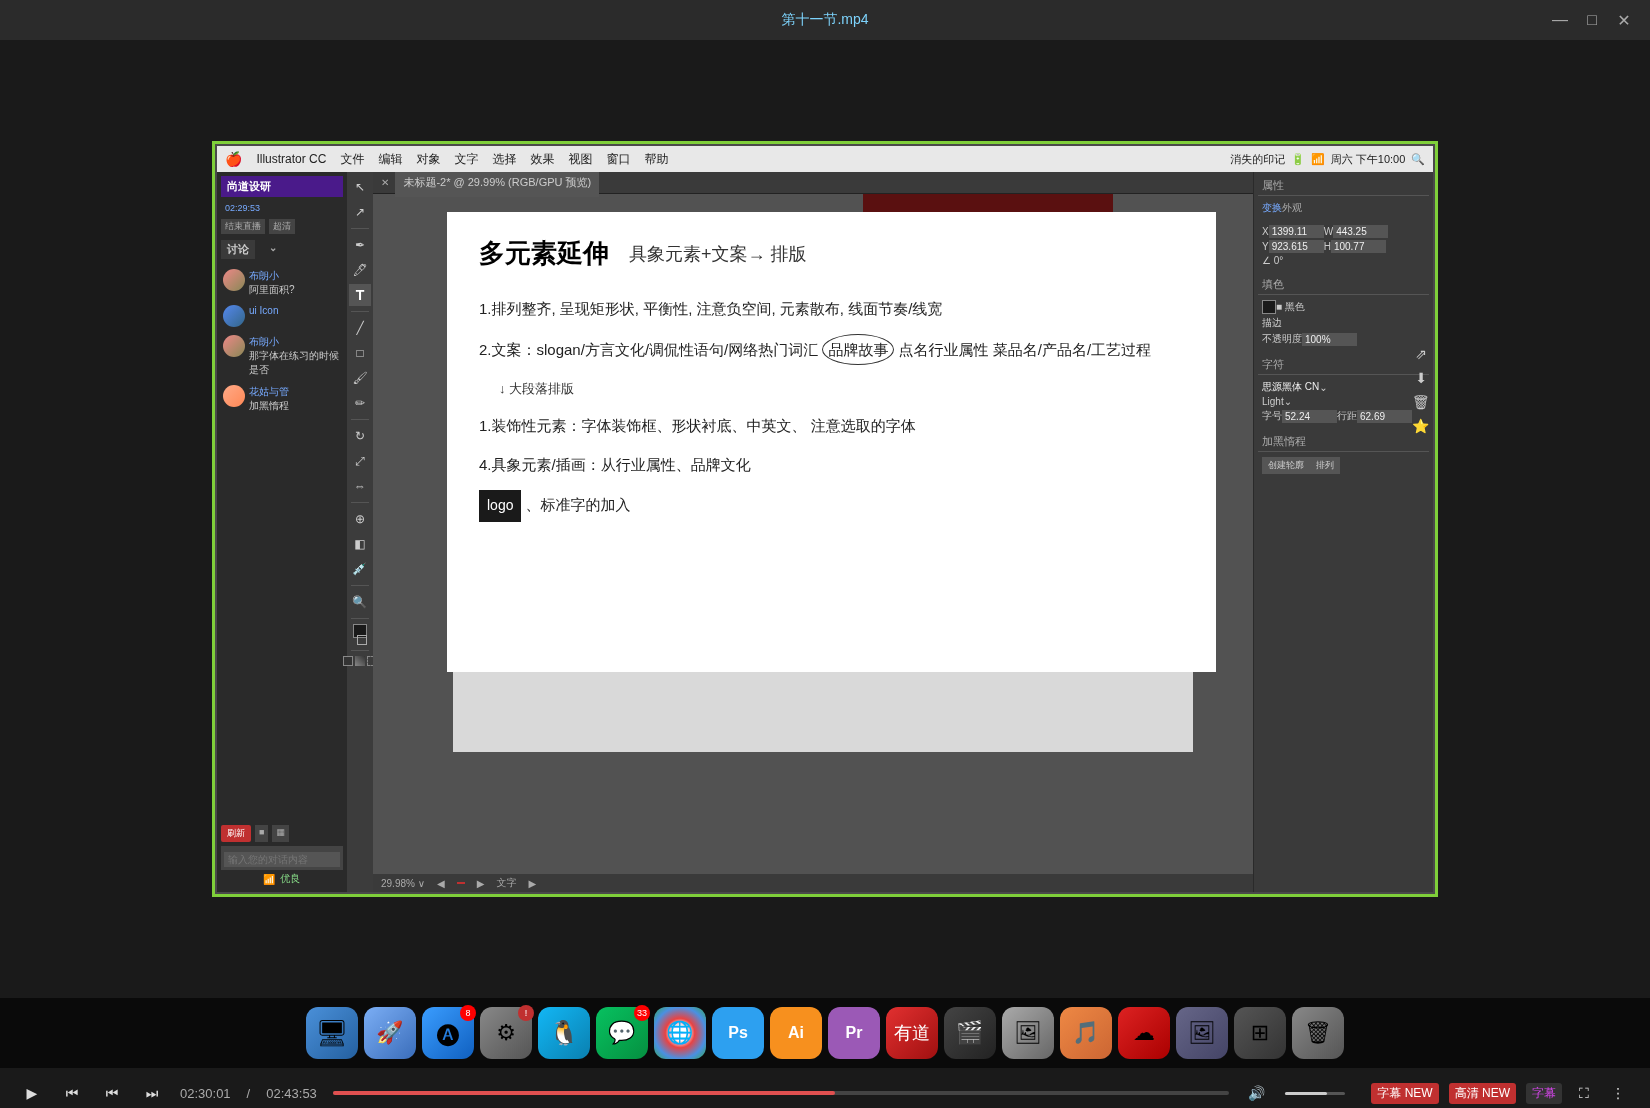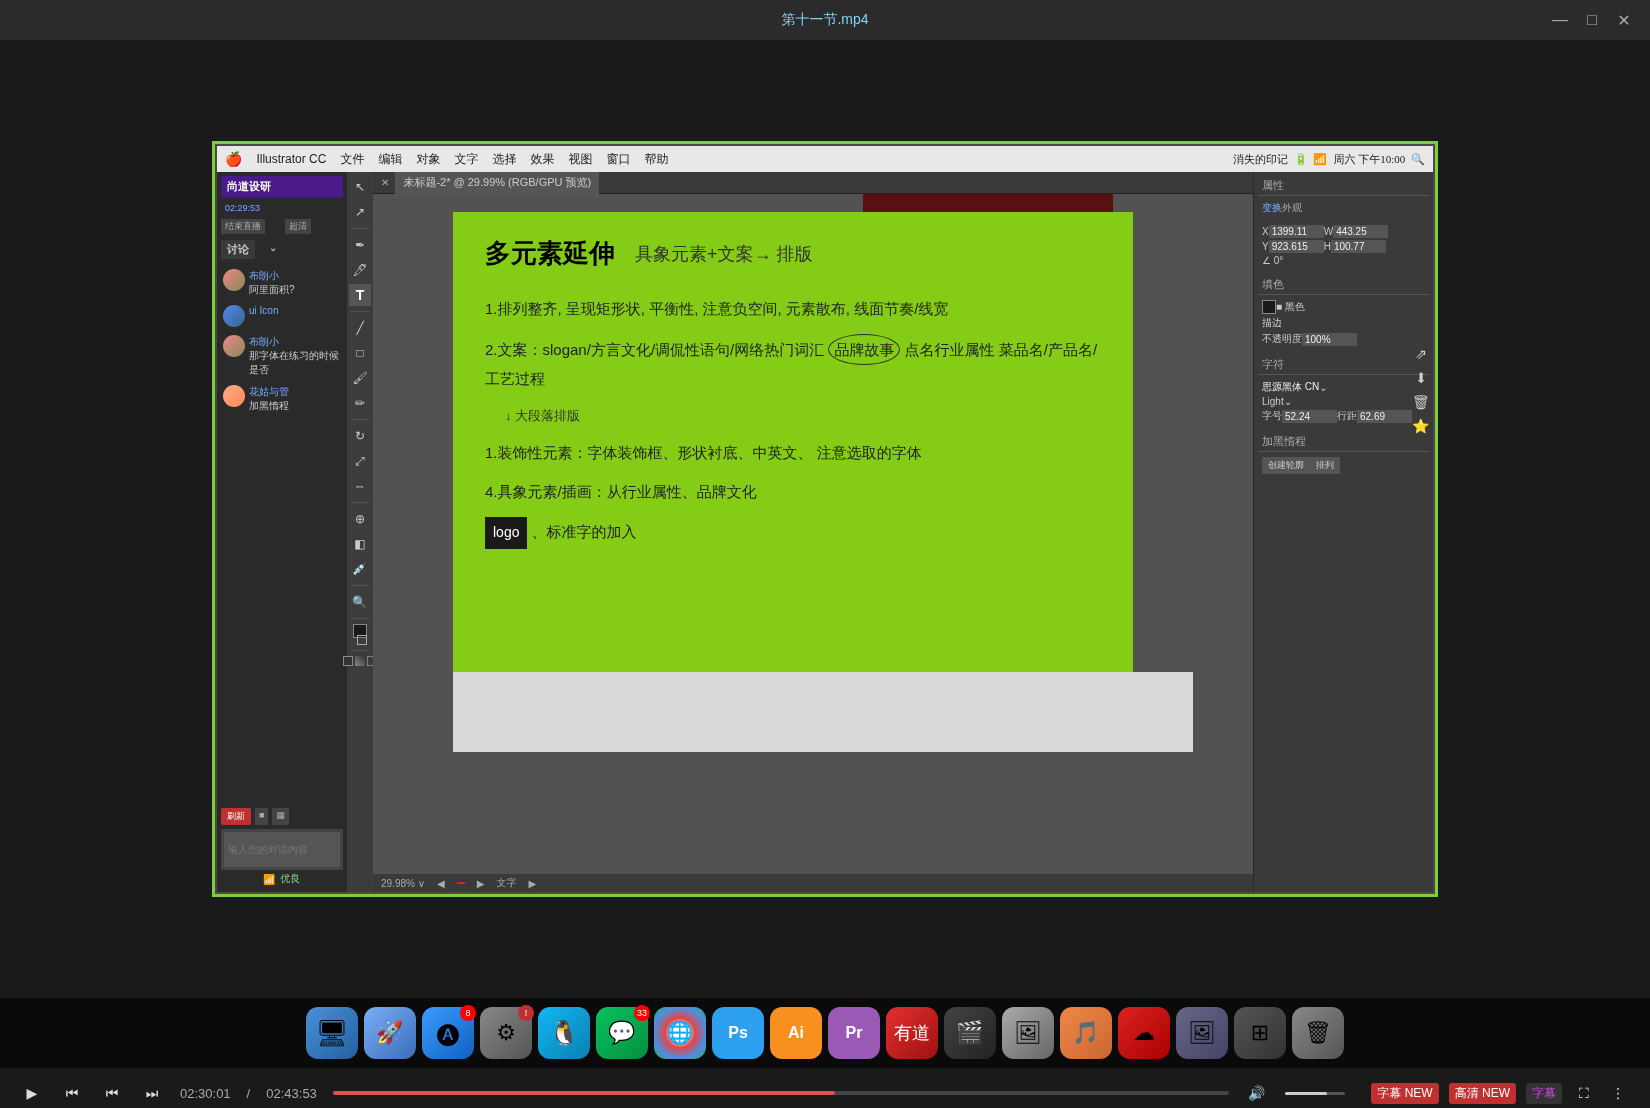--- a/index.html
+++ b/index.html
@@ -81,21 +81,20 @@
       font-size: 12px;
       color: #222;
       cursor: pointer;
     }
     .mac-menubar-right {
       margin-left: auto;
       display: flex;
       align-items: center;
       gap: 6px;
       font-size: 11px;
-      font-family: Liberation Serif, serif;
     }
 
     
     .ai-app {
       display: flex;
       height: calc(100% - 26px);
     }
 
     
     .ai-toolbar {
@@ -149,26 +148,26 @@
       color: #ccc;
       padding: 0 8px;
       height: 28px;
       display: flex;
       align-items: center;
       background: #555;
     }
 
     
     .artboard {
-      width: 680px;
+      width: 769px;
       height: 460px;
-      background: #84cc16;
+      background: #ffffff;
       position: absolute;
       top: 40px;
-      left: 80px;
+      left: 74px;
     }
 
     .artboard-content {
       padding: 24px 32px;
       font-family: 'PingFang SC', 'Microsoft YaHei', sans-serif;
     }
 
     .artboard-title {
       font-size: 28px;
       font-weight: 500;
@@ -313,21 +312,21 @@
     .chat-name {
       font-size: 10px;
       color: #7af;
     }
     .chat-input {
       width: 100%;
       background: #555;
       border: none;
       color: #eee;
       font-size: 10px;
-      padding: 12px 4px;
+      padding: 2px 4px;
     }
 
     
     .dock {
       height: 70px;
       background: #0a0a0a;
       display: flex;
       align-items: center;
       justify-content: center;
       gap: 6px;
@@ -479,21 +478,21 @@
         </div>
       </div>
 
       <div class="ai-app">
 
         <div class="chat-sidebar">
           <div style="background:#4a1a8a;padding:3px 6px;font-size:11px;color:white;font-weight:bold;">
             <span>尚道设研</span>
           </div>
           <div style="font-size:9px;color:#7af;padding:2px 4px;">02:29:53</div>
-          <div style="display:flex;gap:20px;margin-bottom:2px;">
+          <div style="display:flex;gap:4px;margin-bottom:2px;">
             <span style="font-size:9px;color:#aaa;background:#444;padding:1px 4px;cursor:pointer;">结束直播</span>
             <span style="font-size:9px;color:#aaa;background:#444;padding:1px 4px;cursor:pointer;">超清</span>
           </div>
           <div class="chat-tab-bar">
             <span class="chat-tab">讨论</span>
             <span style="font-size:10px;color:#aaa;padding:2px;">⌄</span>
           </div>
 
           <div class="chat-message">
             <div class="chat-avatar">

